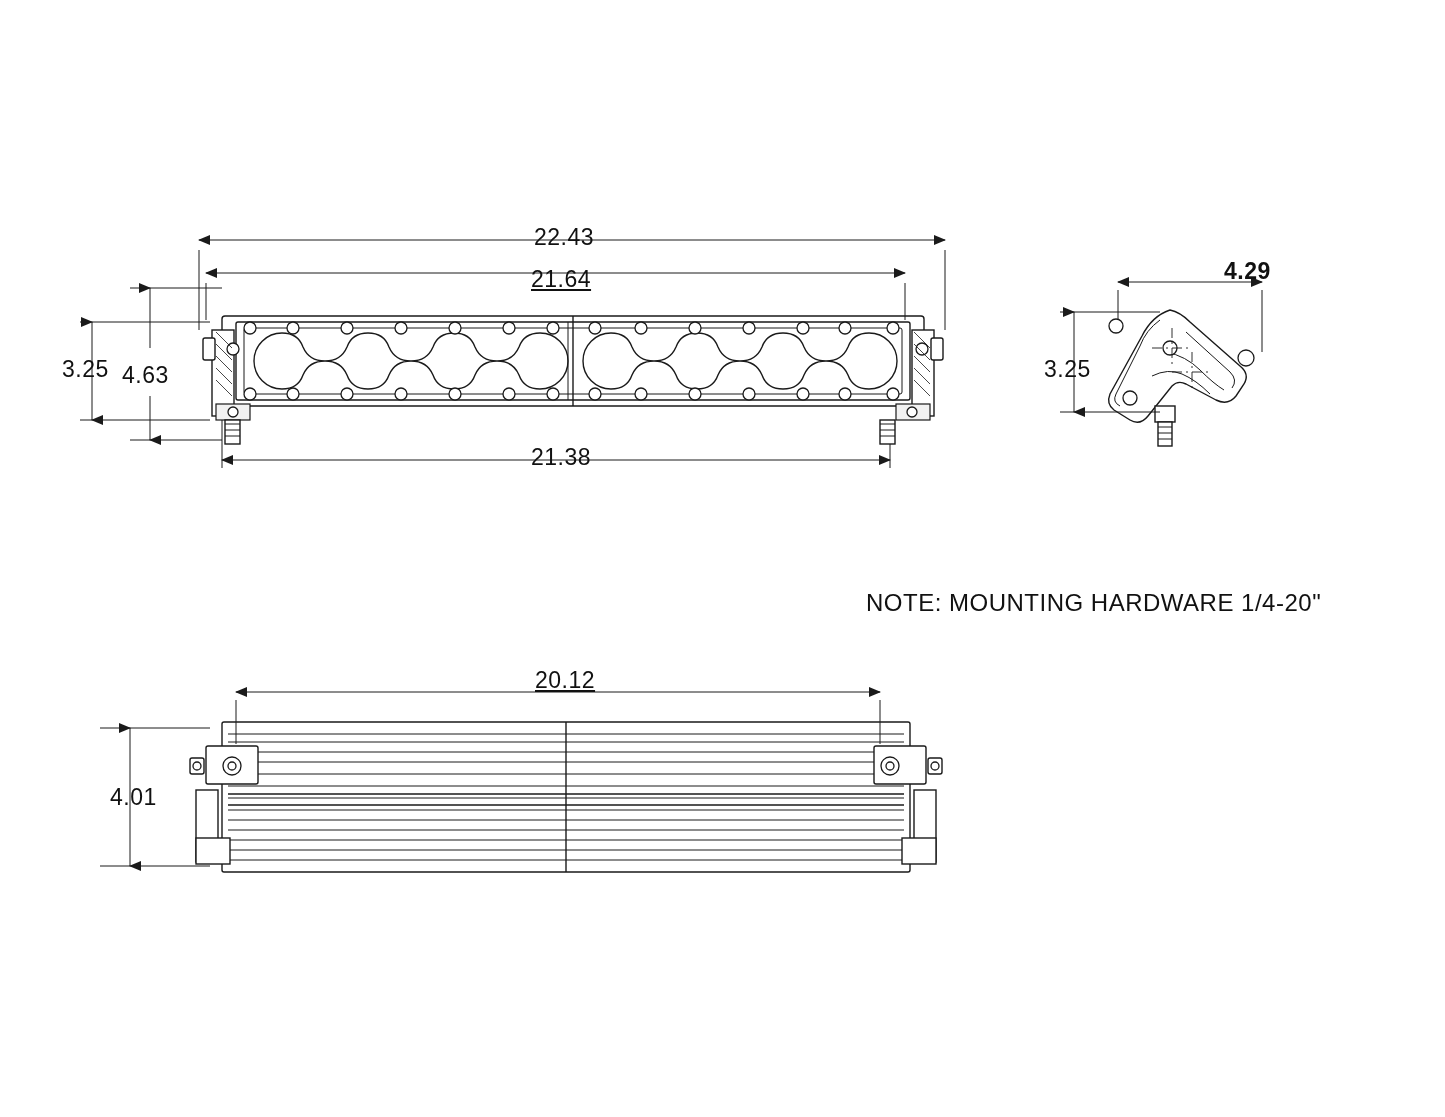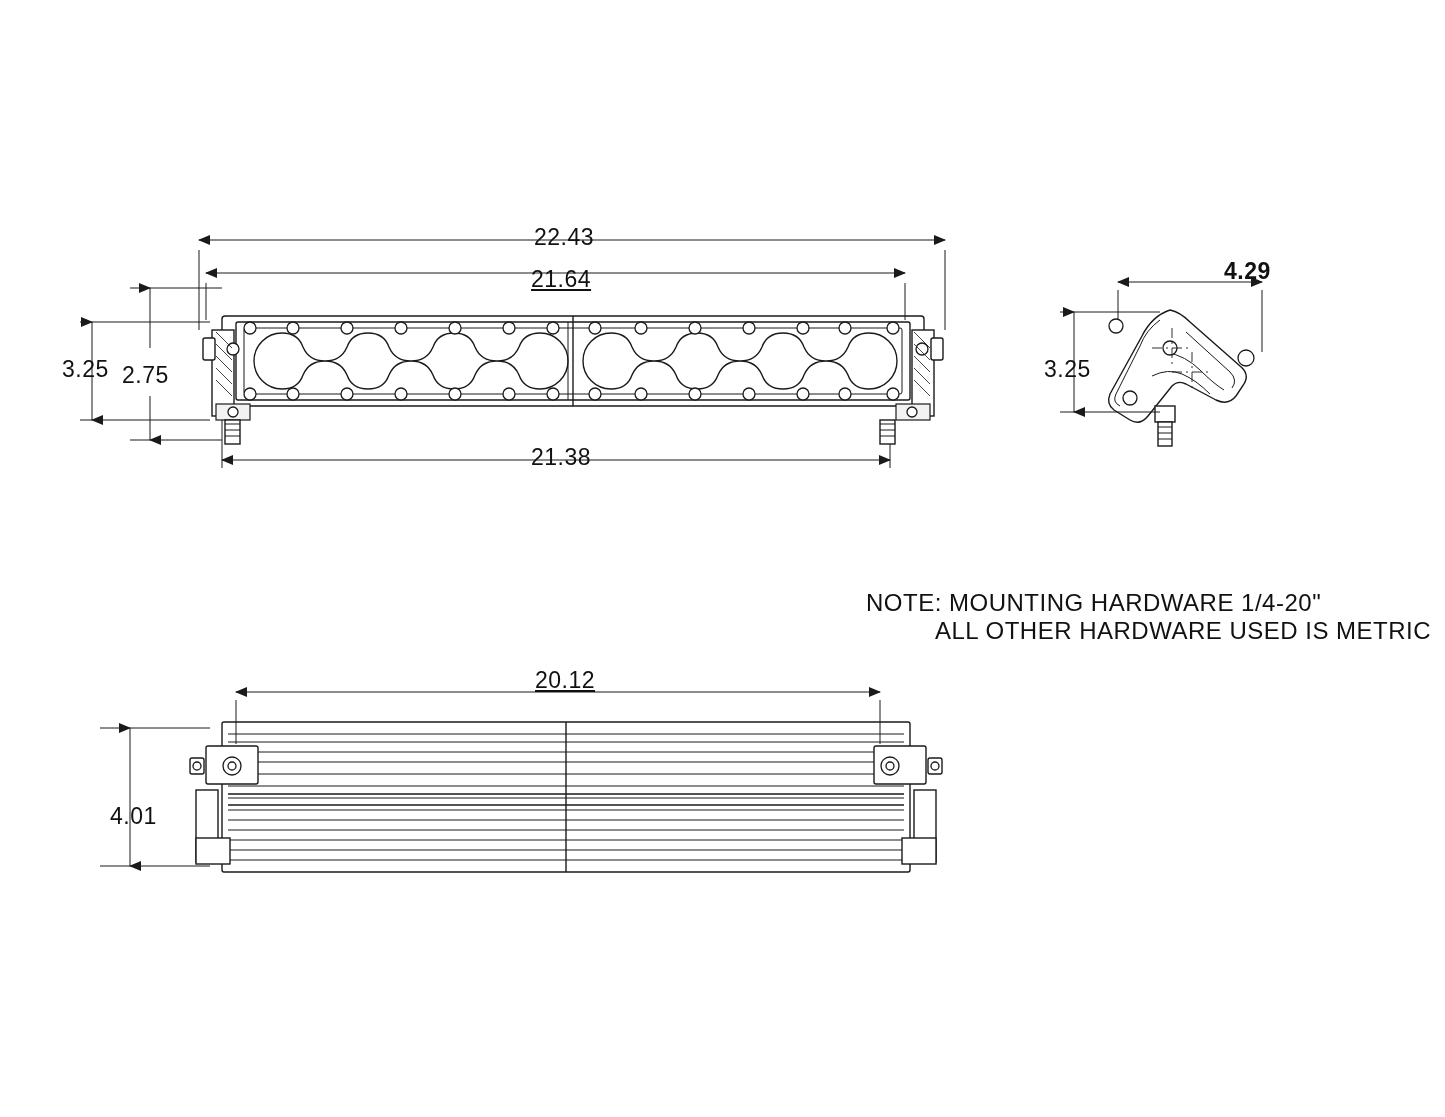--- a/index.html
+++ b/index.html
@@ -242,24 +242,23 @@
       <line class="ln-ext" x1="100" y1="728" x2="210" y2="728"></line>
       <line class="ln-ext" x1="100" y1="866" x2="210" y2="866"></line>
       <line class="ln-ext" x1="130" y1="728" x2="130" y2="866" marker-start="url(#arrU)" marker-end="url(#arrD)"></line>
     </g>
   </svg>
 
   <div class="dim" style="left:534px;top:224px;">22.43</div>
   <div class="dim" style="left:531px;top:266px;text-decoration:underline;">21.64</div>
   <div class="dim" style="left:531px;top:444px;">21.38</div>
   <div class="dim" style="left:62px;top:356px;">3.25</div>
-  <div class="dim" style="left:122px;top:362px;">2.75</div>
+  <div class="dim" style="left:122px;top:362px;">4.63</div>
 
   <div class="dim" style="left:1224px;top:258px;font-weight:bold;">4.29</div>
   <div class="dim" style="left:1044px;top:356px;">3.25</div>
 
   <div class="dim" style="left:535px;top:667px;text-decoration:underline;">20.12</div>
-  <div class="dim" style="left:110px;top:784px;margin-top:19px;">4.01</div>
+  <div class="dim" style="left:110px;top:784px;">4.01</div>
 
   <div class="note" style="left:866px;top:589px;">NOTE: MOUNTING HARDWARE 1/4-20"</div>
-  <div class="note" style="left:935px;top:617px;">ALL OTHER HARDWARE USED IS METRIC</div>
 
 </div>
 
 </body></html>

